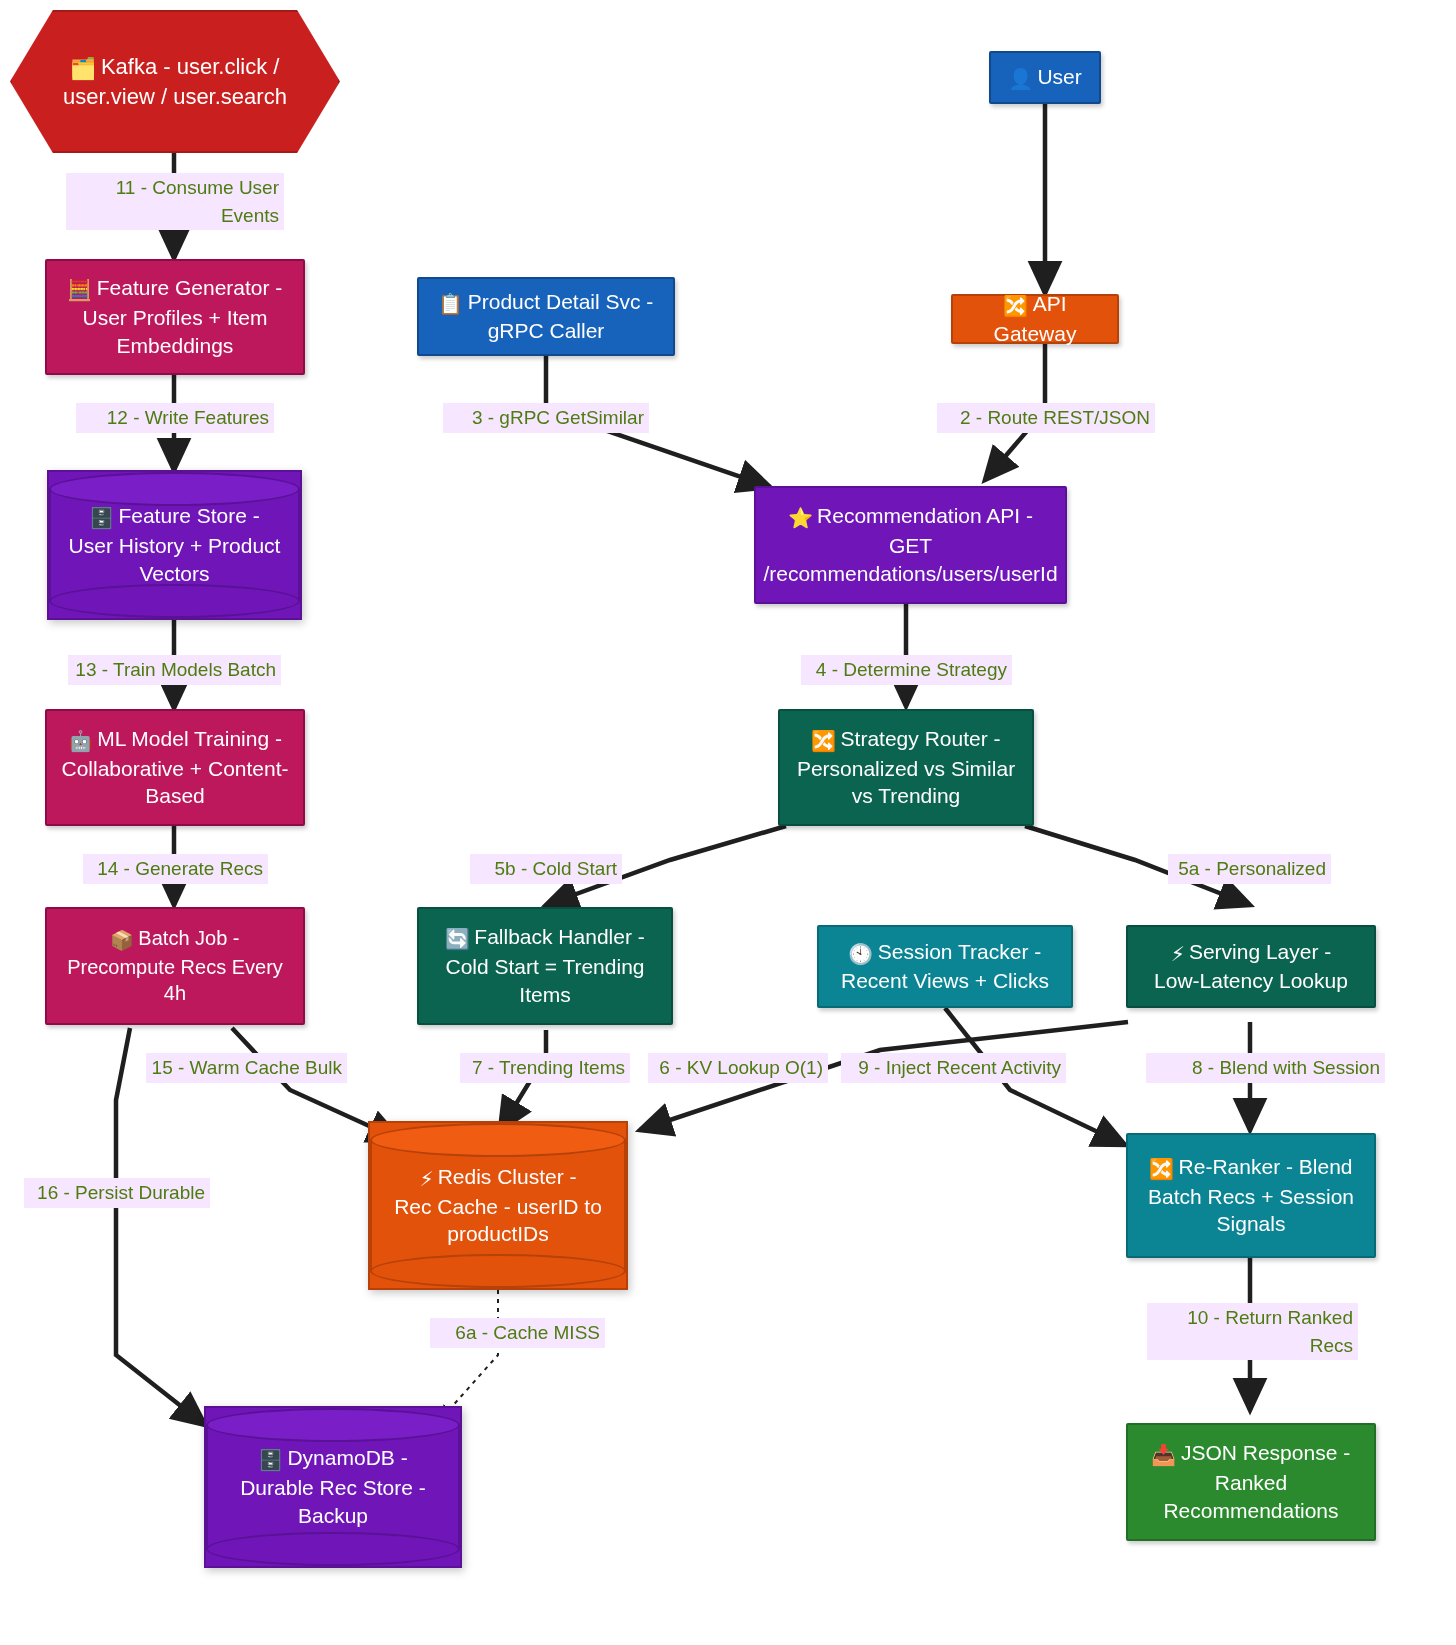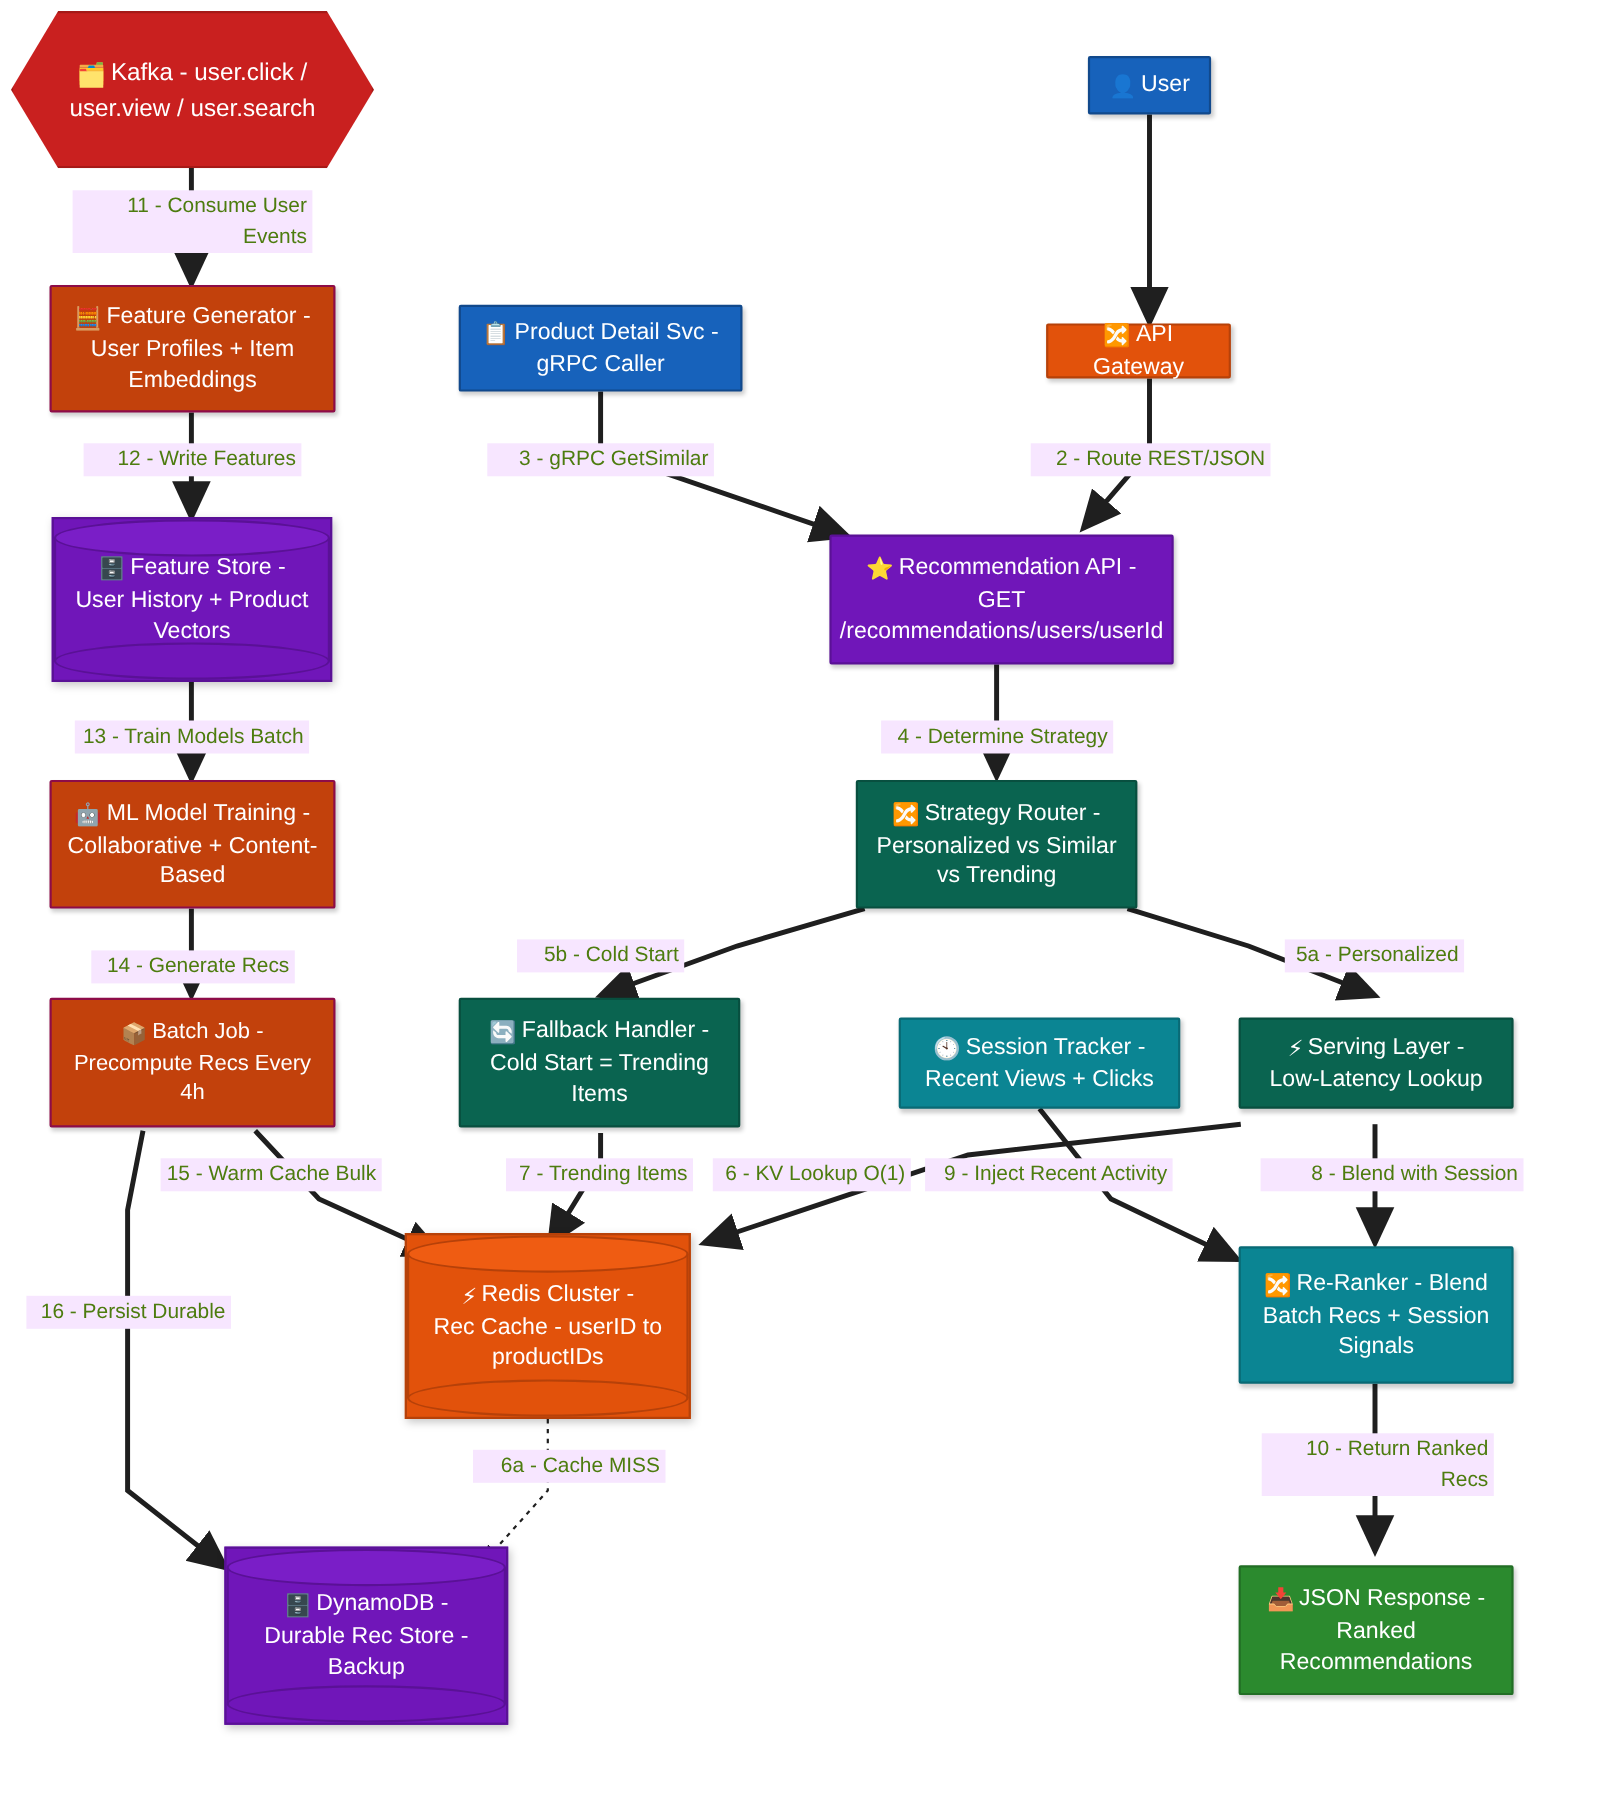--- a/index.html
+++ b/index.html
@@ -26,21 +26,21 @@
   .cyl .body{position:absolute;left:0;right:0;top:17px;bottom:17px;}
   .cyl .top{position:absolute;left:0;right:0;top:0;height:34px;border-radius:50%;}
   .cyl .bot{position:absolute;left:0;right:0;bottom:0;height:34px;border-radius:50%;}
   .cyl .txt{position:relative;z-index:3;width:100%;}
 
   .elabel{position:absolute;background:#f7e6ff;color:#4d7c0f;font-size:19px;
           line-height:1.45;text-align:right;box-sizing:border-box;padding:1px 5px;}
 
   
   .c-red    {background:#c9201f;border:2px solid #a51917;}
-  .c-crimson{background:#c2410c;border:2px solid #8d0c48;}
+  .c-crimson{background:#be185d;border:2px solid #8d0c48;}
   .c-purple {background:#7016b9;border:2px solid #5a1196;}
   .c-blue   {background:#1762bb;border:2px solid #11498c;}
   .c-orange {background:#e2520b;border:2px solid #b64109;}
   .c-dteal  {background:#0a6450;border:2px solid #084f3f;}
   .c-lteal  {background:#0b8593;border:2px solid #096a75;}
   .c-green  {background:#2b8a2e;border:2px solid #226e25;}
 
   .cyl.c-purple .top{background:#7a1ec7;border:2px solid #5a1196;box-sizing:border-box;}
   .cyl.c-purple .body{background:#7016b9;border-left:2px solid #5a1196;border-right:2px solid #5a1196;box-sizing:border-box;}
   .cyl.c-purple .bot{background:#7016b9;border:2px solid #5a1196;box-sizing:border-box;}
@@ -293,21 +293,21 @@
   </div>
 
   <div class="elabel" style="left:76px;top:403px;width:198px;">
     <span>12 - Write Features</span>
   </div>
 
   <div class="elabel" style="left:68px;top:655px;width:213px;">
     <span>13 - Train Models Batch</span>
   </div>
 
-  <div class="elabel" style="left:83px;top:854px;width:185px;margin-top:10px;">
+  <div class="elabel" style="left:83px;top:854px;width:185px;">
     <span>14 - Generate Recs</span>
   </div>
 
   <div class="elabel" style="left:146px;top:1053px;width:201px;">
     <span>15 - Warm Cache Bulk</span>
   </div>
 
   <div class="elabel" style="left:24px;top:1178px;width:186px;">
     <span>16 - Persist Durable</span>
   </div>

